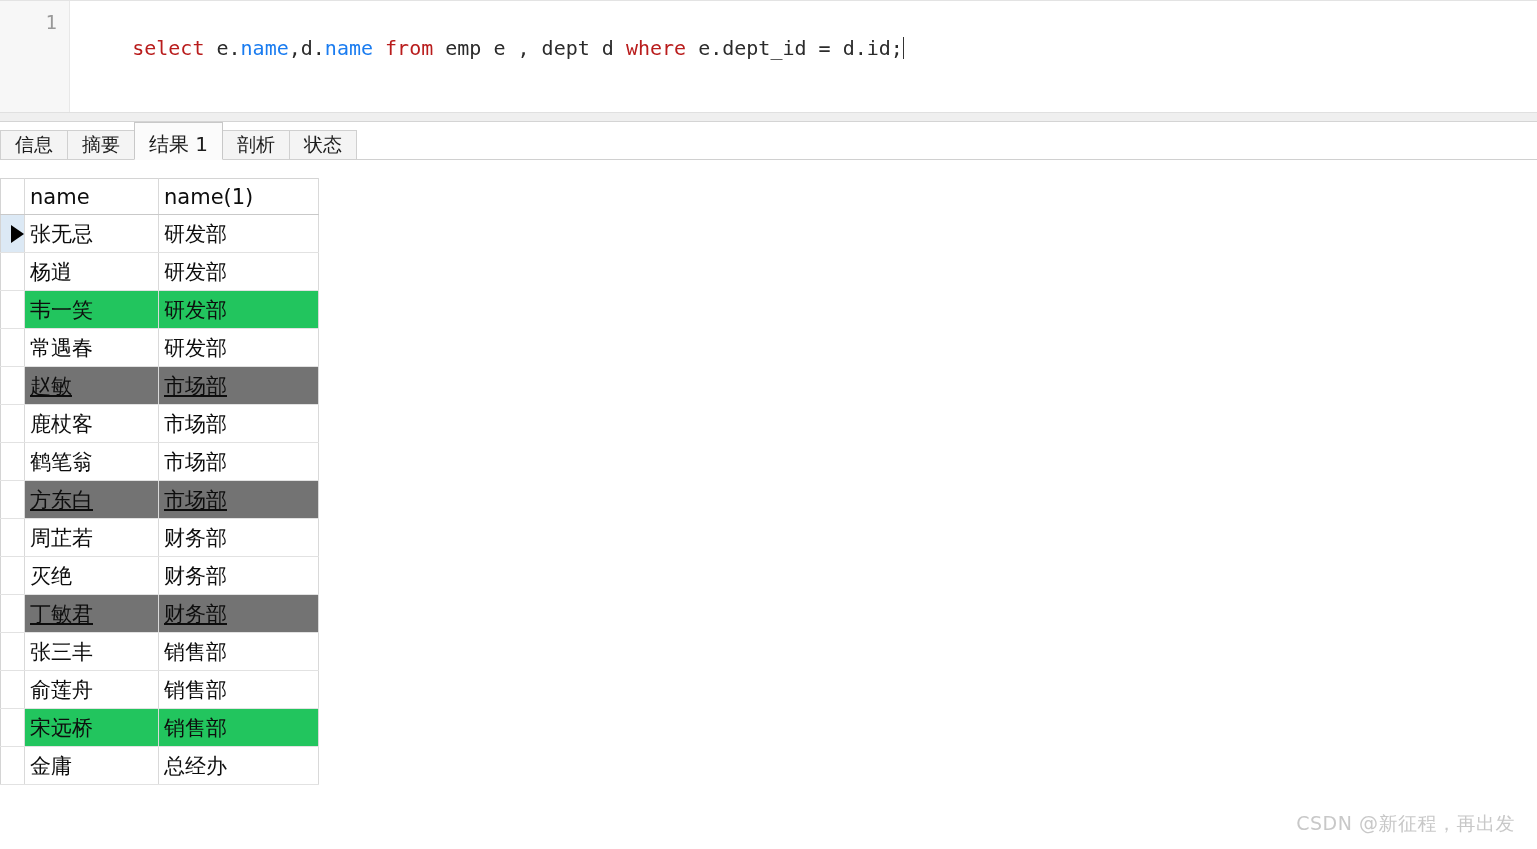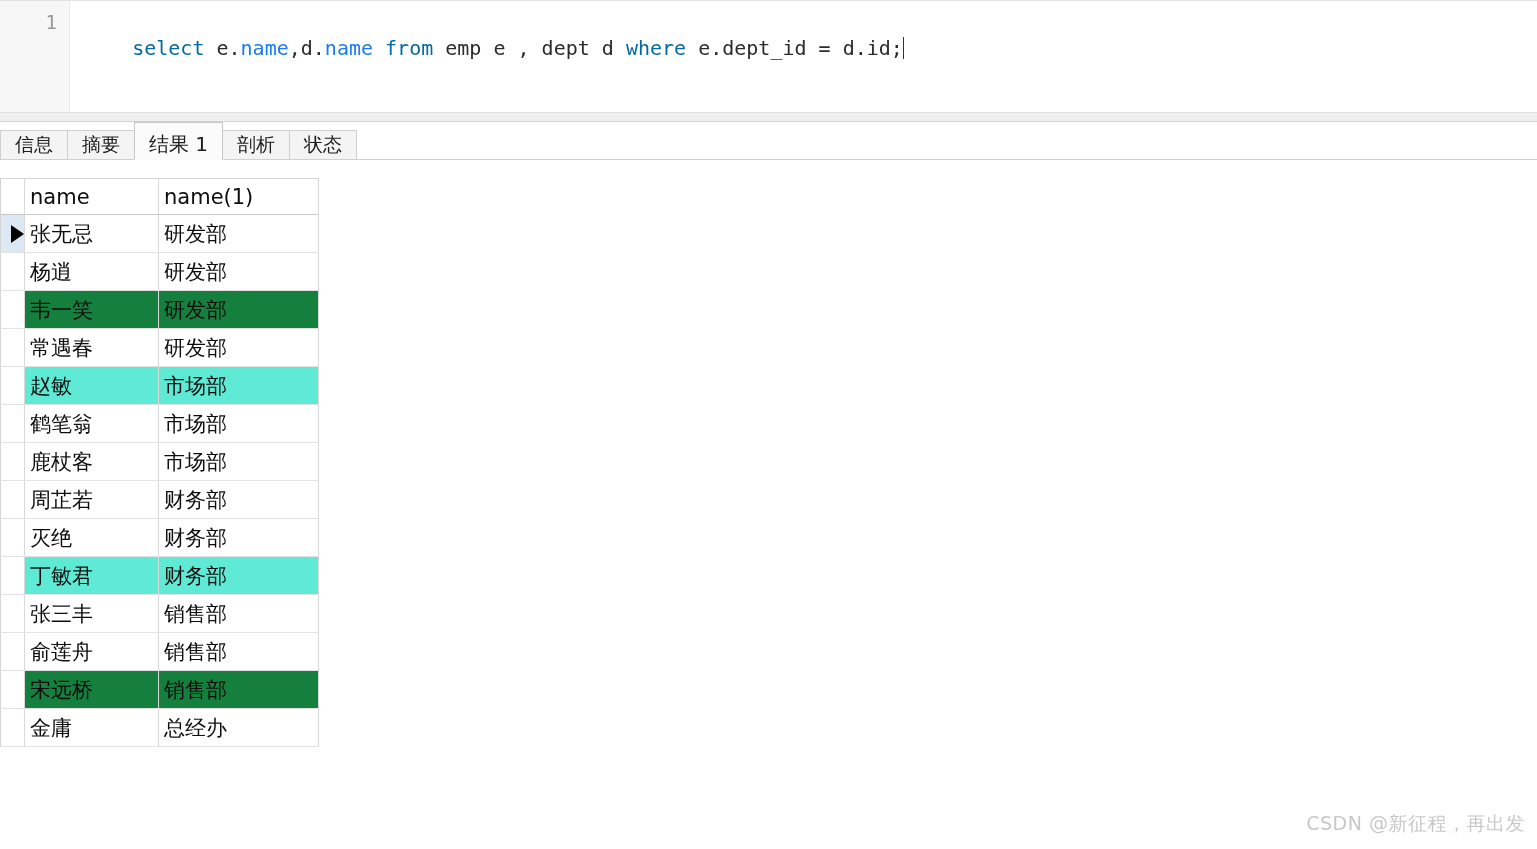--- a/index.html
+++ b/index.html
@@ -48,21 +48,21 @@
     background: #ffffff;
     padding-top: 8px;
     padding-left: 14px;
     box-sizing: border-box;
     white-space: pre;
     font-family: "DejaVu Sans Mono", "Liberation Mono", monospace;
     font-size: 20px;
     line-height: 26px;
     letter-spacing: 0px;
   }
-  .tok-kw { color: #0369a1; }
+  .tok-kw { color: #b91c1c; }
   .tok-col { color: #1a7cf0; }
   .tok-plain { color: #2b2b2b; }
   .caret {
     display: inline-block;
     width: 1px;
     height: 22px;
     background: #333333;
     vertical-align: -4px;
     margin-left: 0px;
   }
@@ -177,37 +177,37 @@
   }
   th.ind-head, td.ind-cell {
     padding: 0;
     background: #ffffff;
   }
   th.sel-col { background: #d6e5f2; }
   tr.current td.ind-cell { background: #dce9f5; }
   tr.current td.name-cell { background: #ffffff; }
 
   tr.stripe-gray td.name-cell,
-  tr.stripe-gray td.dept-cell { background: #15803d; }
+  tr.stripe-gray td.dept-cell { background: #22c55e; }
   tr.stripe-blue td.name-cell,
-  tr.stripe-blue td.dept-cell { background: #5eead4; }
+  tr.stripe-blue td.dept-cell { background: #737373; text-decoration: underline; }
 
   .row-arrow {
     width: 0;
     height: 0;
     border-top: 9px solid transparent;
     border-bottom: 9px solid transparent;
     border-left: 13px solid #000000;
     margin: 0 auto 0 5px;
   }
 
   
   #watermark {
     position: absolute;
-    right: 12px;
+    right: 22px;
     bottom: 12px;
     font-size: 19px;
     color: #c8c8c8;
     font-family: "DejaVu Sans", "Liberation Sans", sans-serif;
     white-space: nowrap;
     letter-spacing: 0.5px;
     margin-left: 44px;
   }
 </style>
 </head>
@@ -272,26 +272,31 @@
           <td class="name-cell">常遇春</td>
           <td class="dept-cell">研发部</td>
         </tr>
         <tr class="stripe-blue">
           <td class="ind-cell"></td>
           <td class="name-cell">赵敏</td>
           <td class="dept-cell">市场部</td>
         </tr>
         <tr class="">
           <td class="ind-cell"></td>
+          <td class="name-cell">鹿杖客</td>
+          <td class="dept-cell">市场部</td>
+        </tr>
+        <tr class="">
+          <td class="ind-cell"></td>
           <td class="name-cell">鹤笔翁</td>
           <td class="dept-cell">市场部</td>
         </tr>
-        <tr class="">
-          <td class="ind-cell"></td>
-          <td class="name-cell">鹿杖客</td>
+        <tr class="stripe-blue">
+          <td class="ind-cell"></td>
+          <td class="name-cell">方东白</td>
           <td class="dept-cell">市场部</td>
         </tr>
         <tr class="">
           <td class="ind-cell"></td>
           <td class="name-cell">周芷若</td>
           <td class="dept-cell">财务部</td>
         </tr>
         <tr class="">
           <td class="ind-cell"></td>
           <td class="name-cell">灭绝</td>

